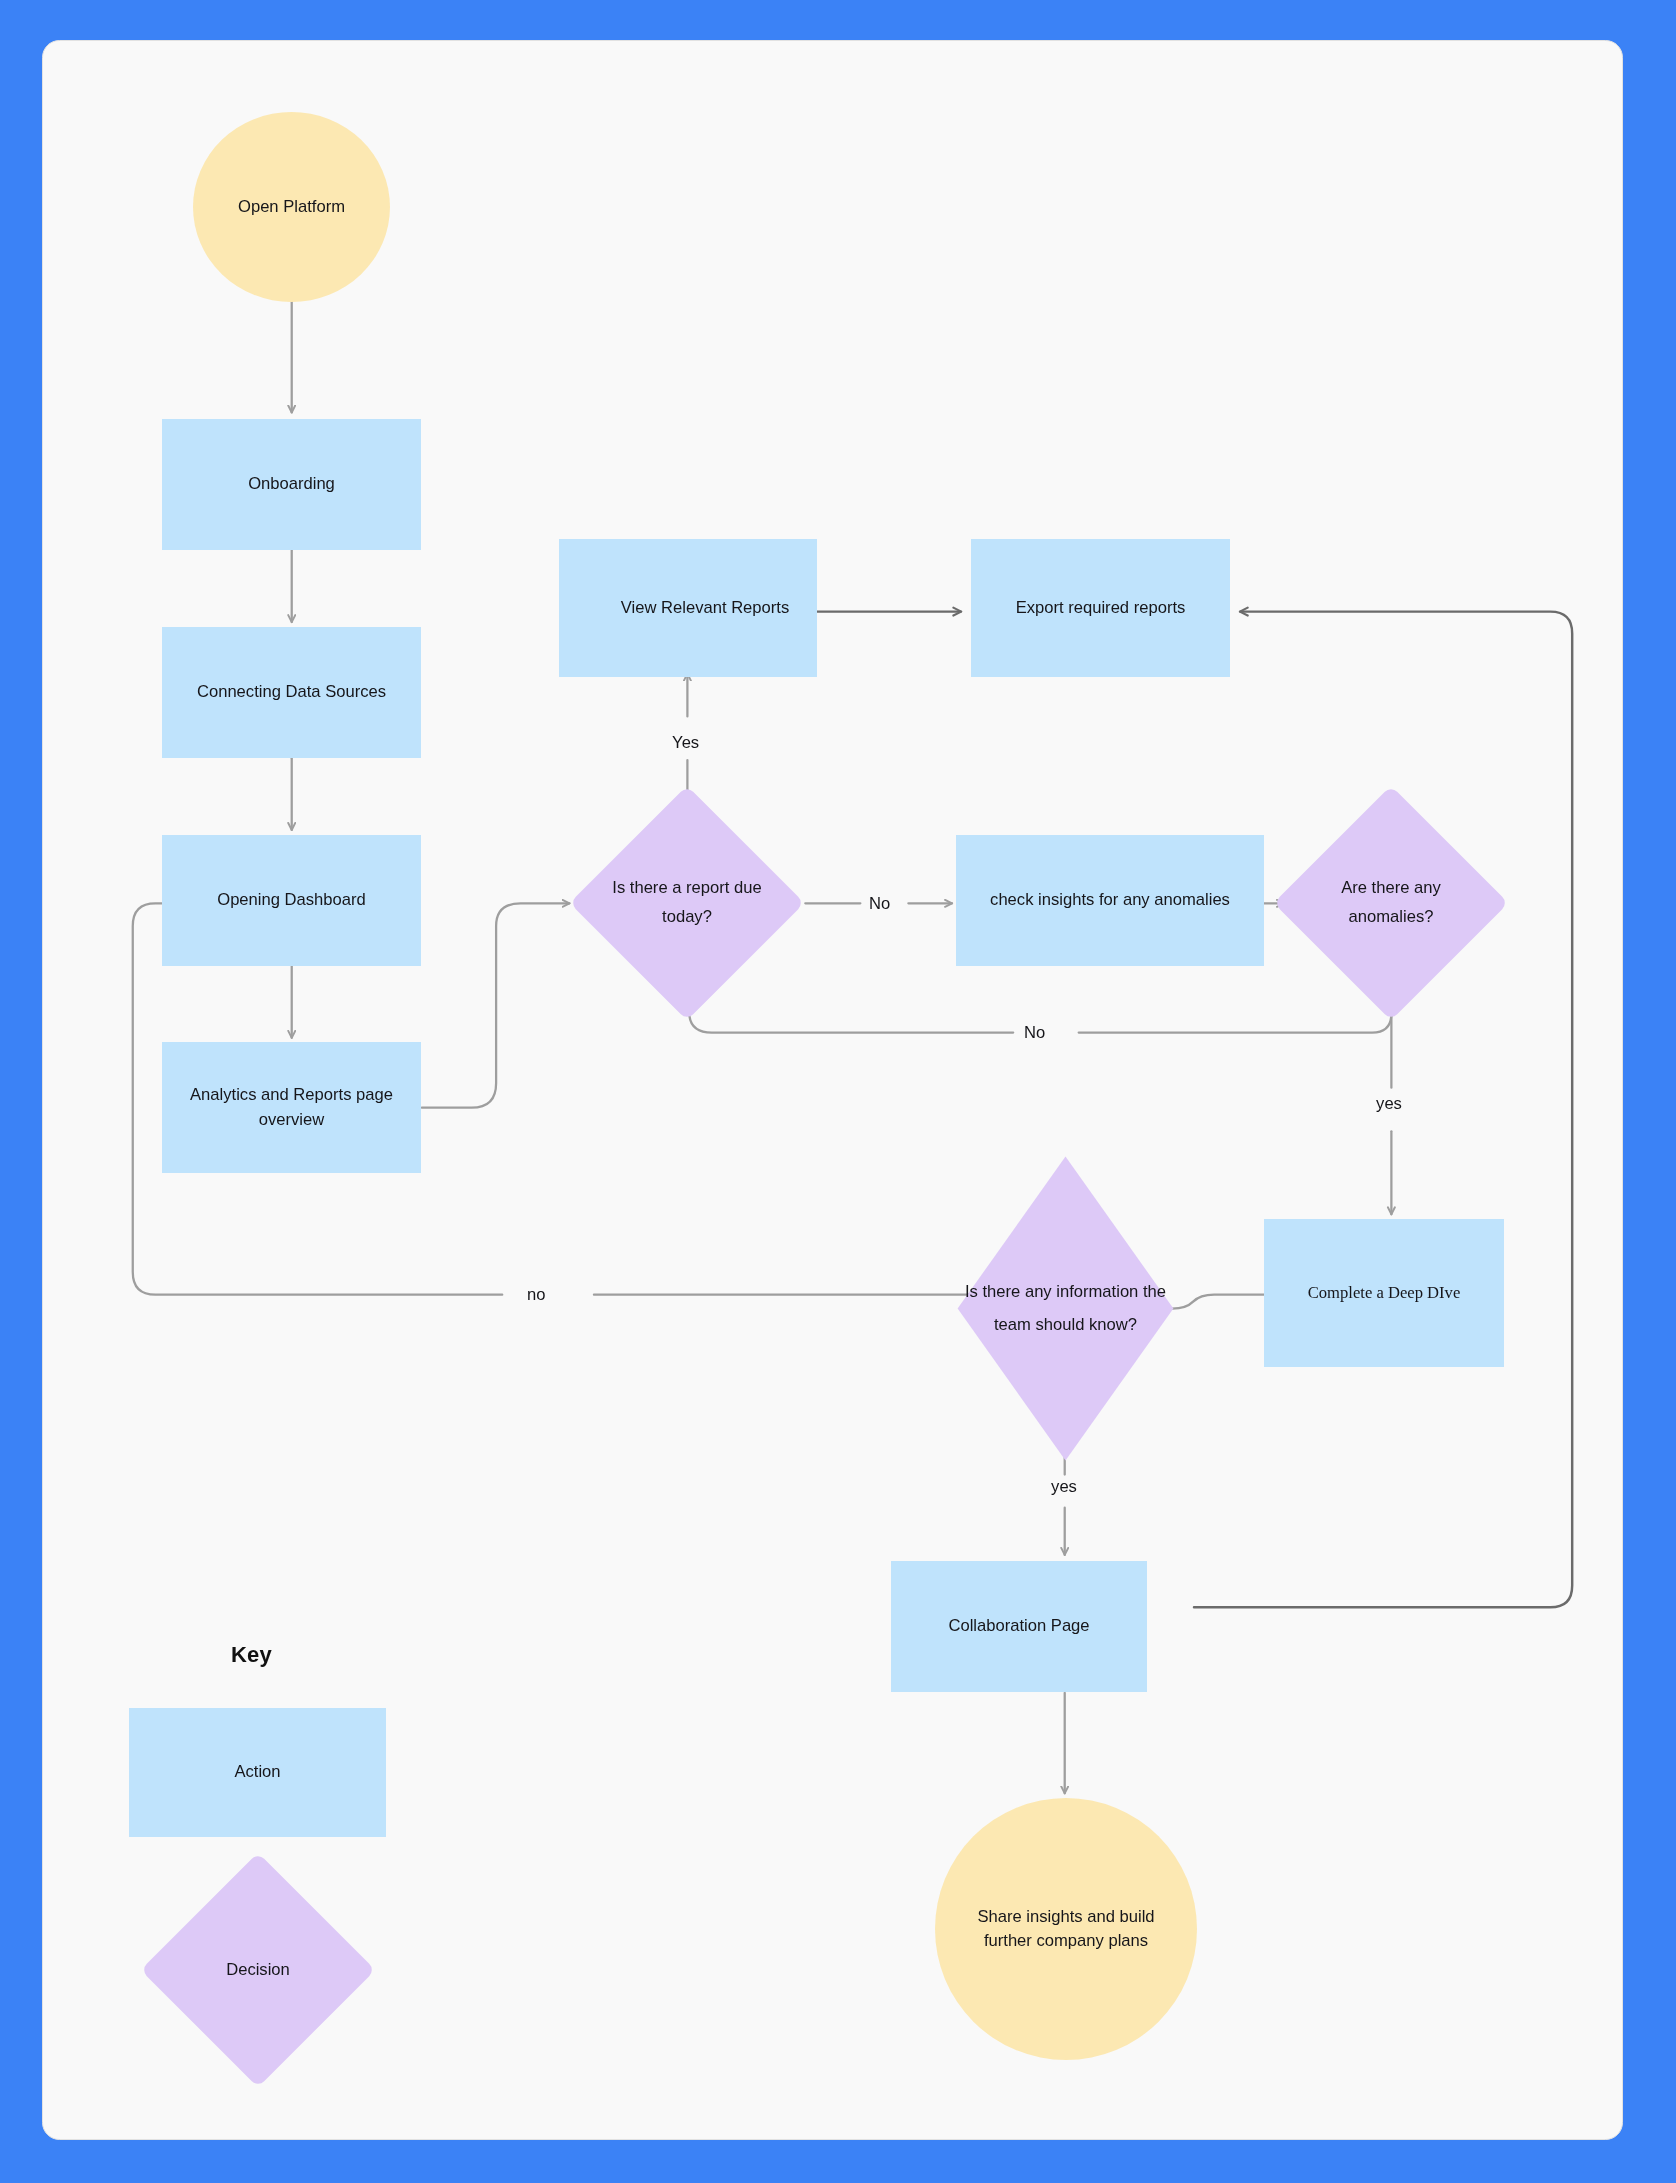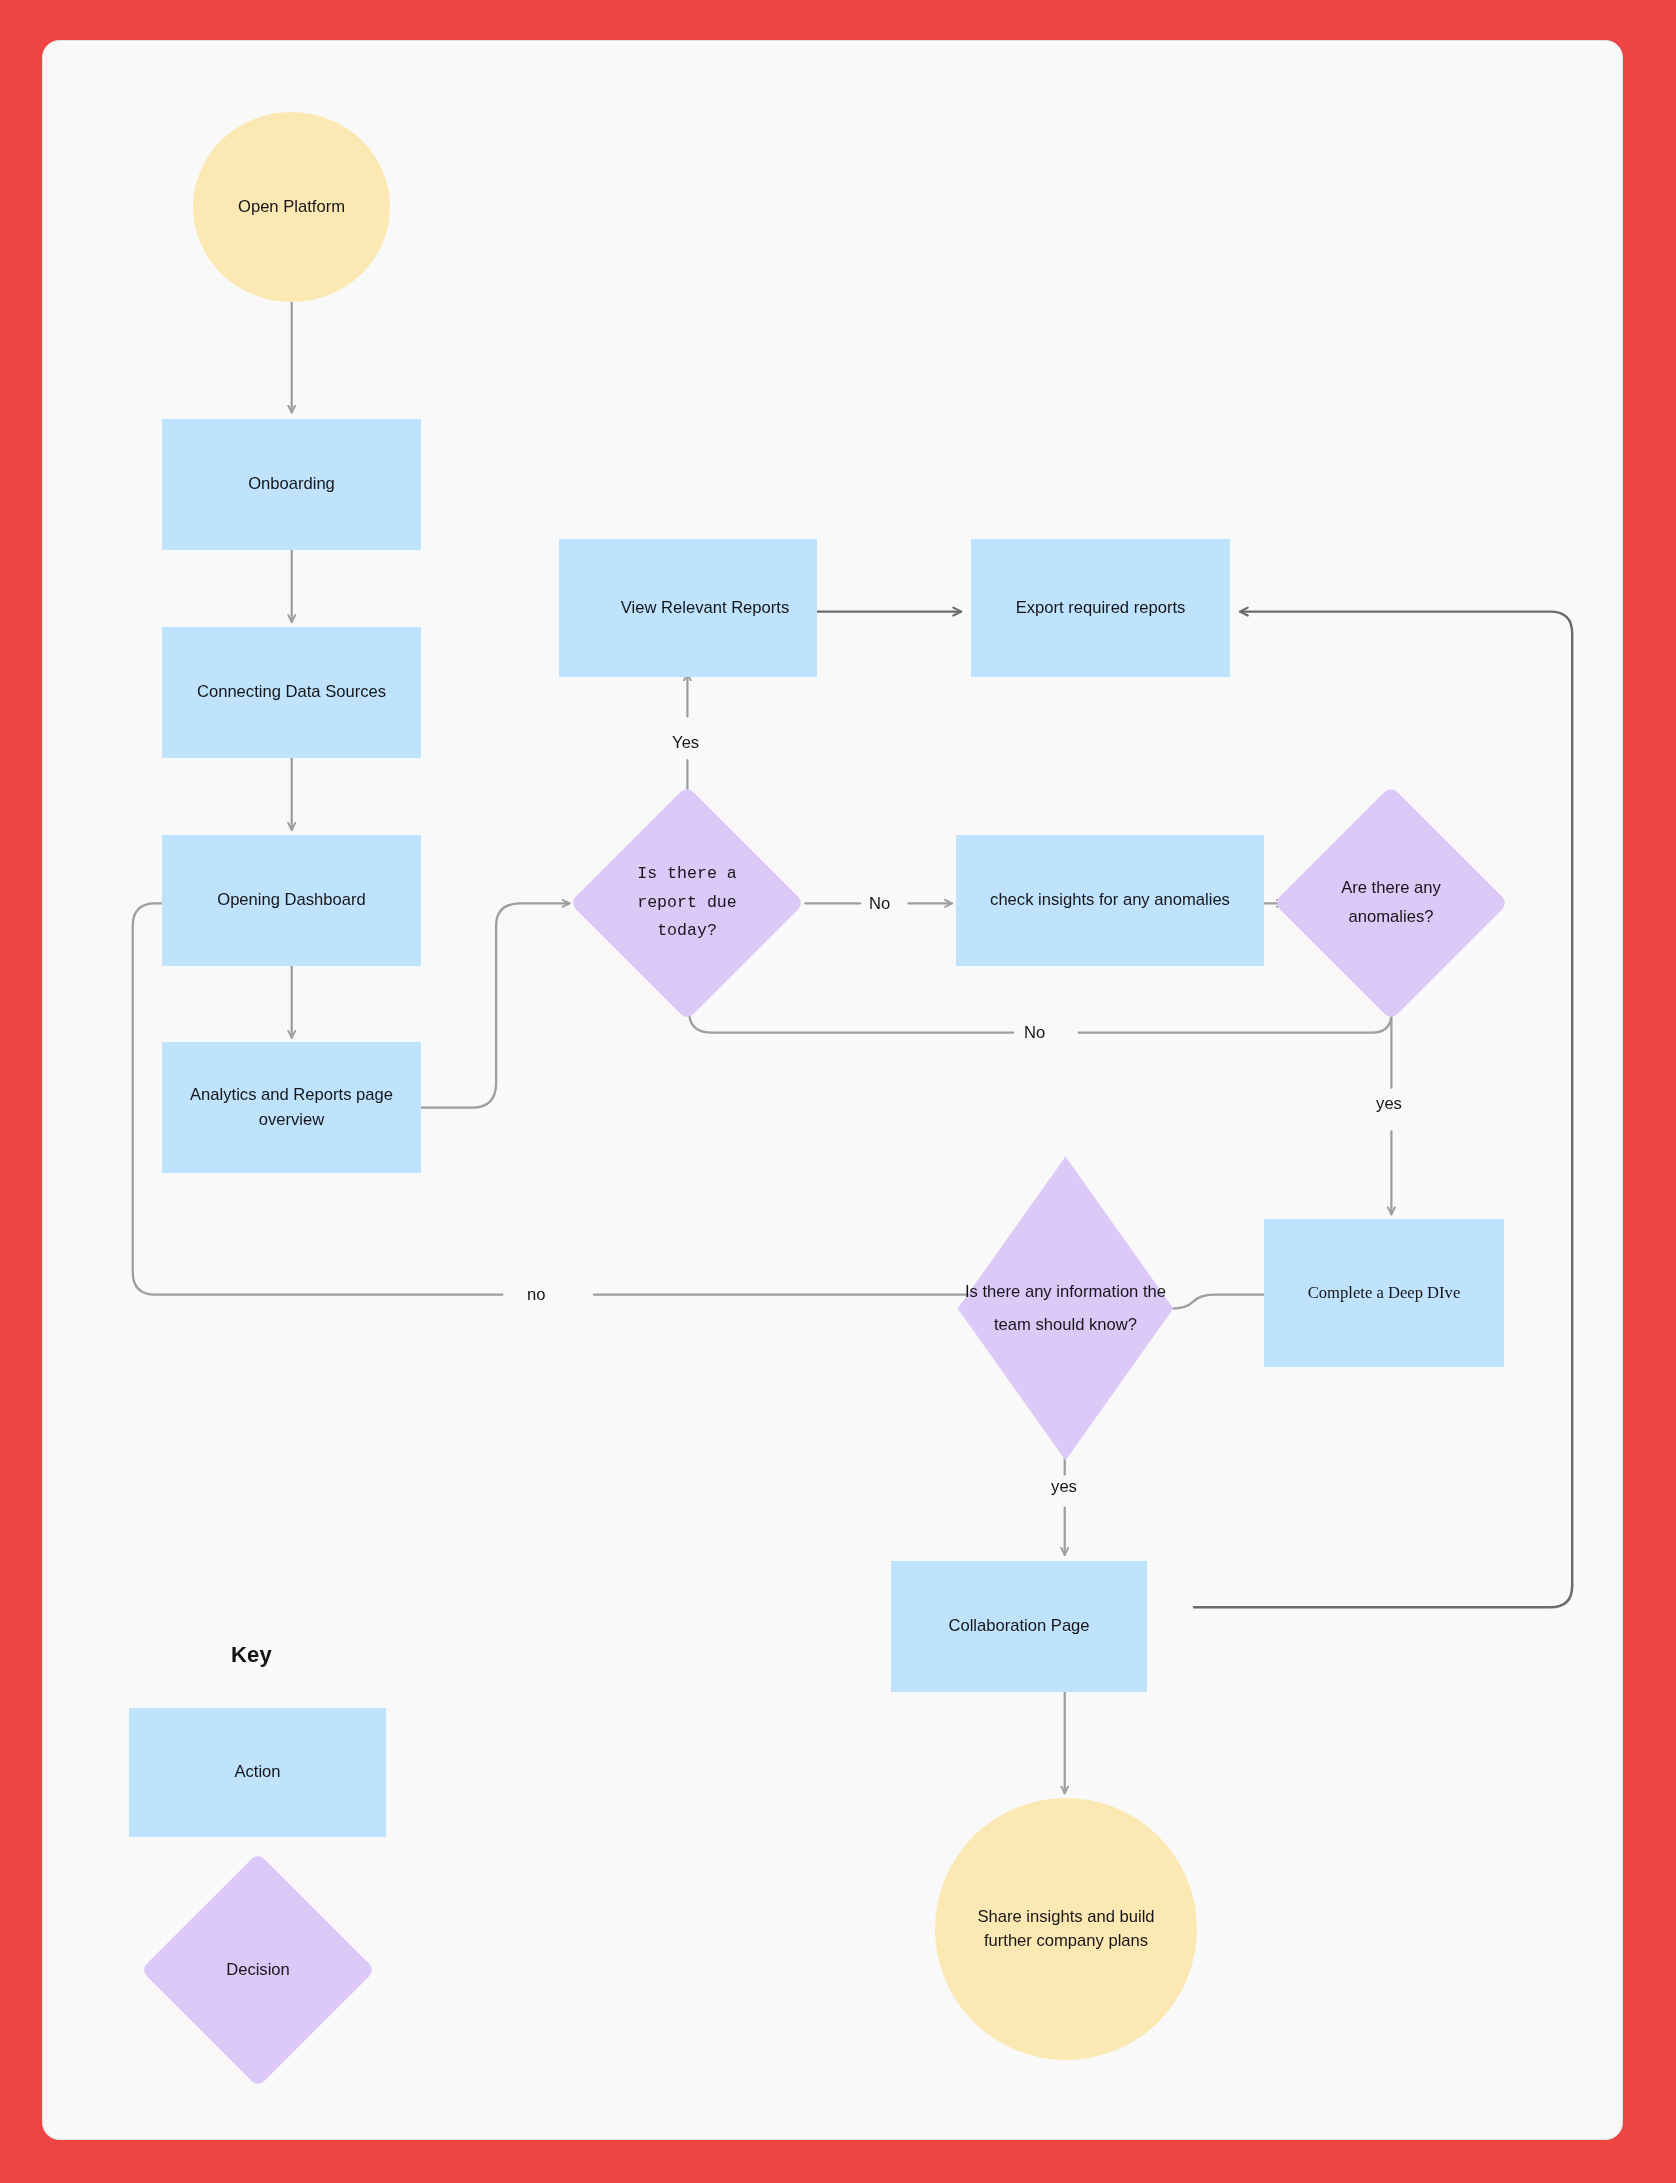--- a/index.html
+++ b/index.html
@@ -5,21 +5,21 @@
   html, body {
     margin: 0;
     padding: 0;
     background: #ffffff;
     font-family: "Liberation Sans", sans-serif;
   }
   #screen {
     position: relative;
     width: 1677px;
     height: 2184px;
-    background: #ef4444;
+    background: #3b82f6;
     overflow: hidden;
   }
   #canvas {
     position: absolute;
     left: 42px;
     top: 40px;
     width: 1581px;
     height: 2100px;
     background: #f9f9f9;
     border: 0.9px solid #e2e2e2;
@@ -181,21 +181,21 @@
   </div>
 
   <div class="node action" style="left:559px; top:539px; width:258px; height:138px;padding-left:34px;">
     <span>View Relevant Reports</span>
   </div>
 
   <div class="node action" style="left:971px; top:539px; width:259px; height:138px;">
     <span>Export required reports</span>
   </div>
 
-  <div class="diamond-wrap" style="left:604px; top:820px; width:166px; height:166px;font-family:Liberation Mono, monospace;">
+  <div class="diamond-wrap" style="left:604px; top:820px; width:166px; height:166px;">
     <div class="diamond-shape"></div>
     <div class="diamond-label">
       <span>Is there a report due today?</span>
     </div>
   </div>
 
   <div class="node action" style="left:956px; top:835px; width:308px; height:131px; padding:0 12.2px;">
     <span>check insights for any anomalies</span>
   </div>
 

